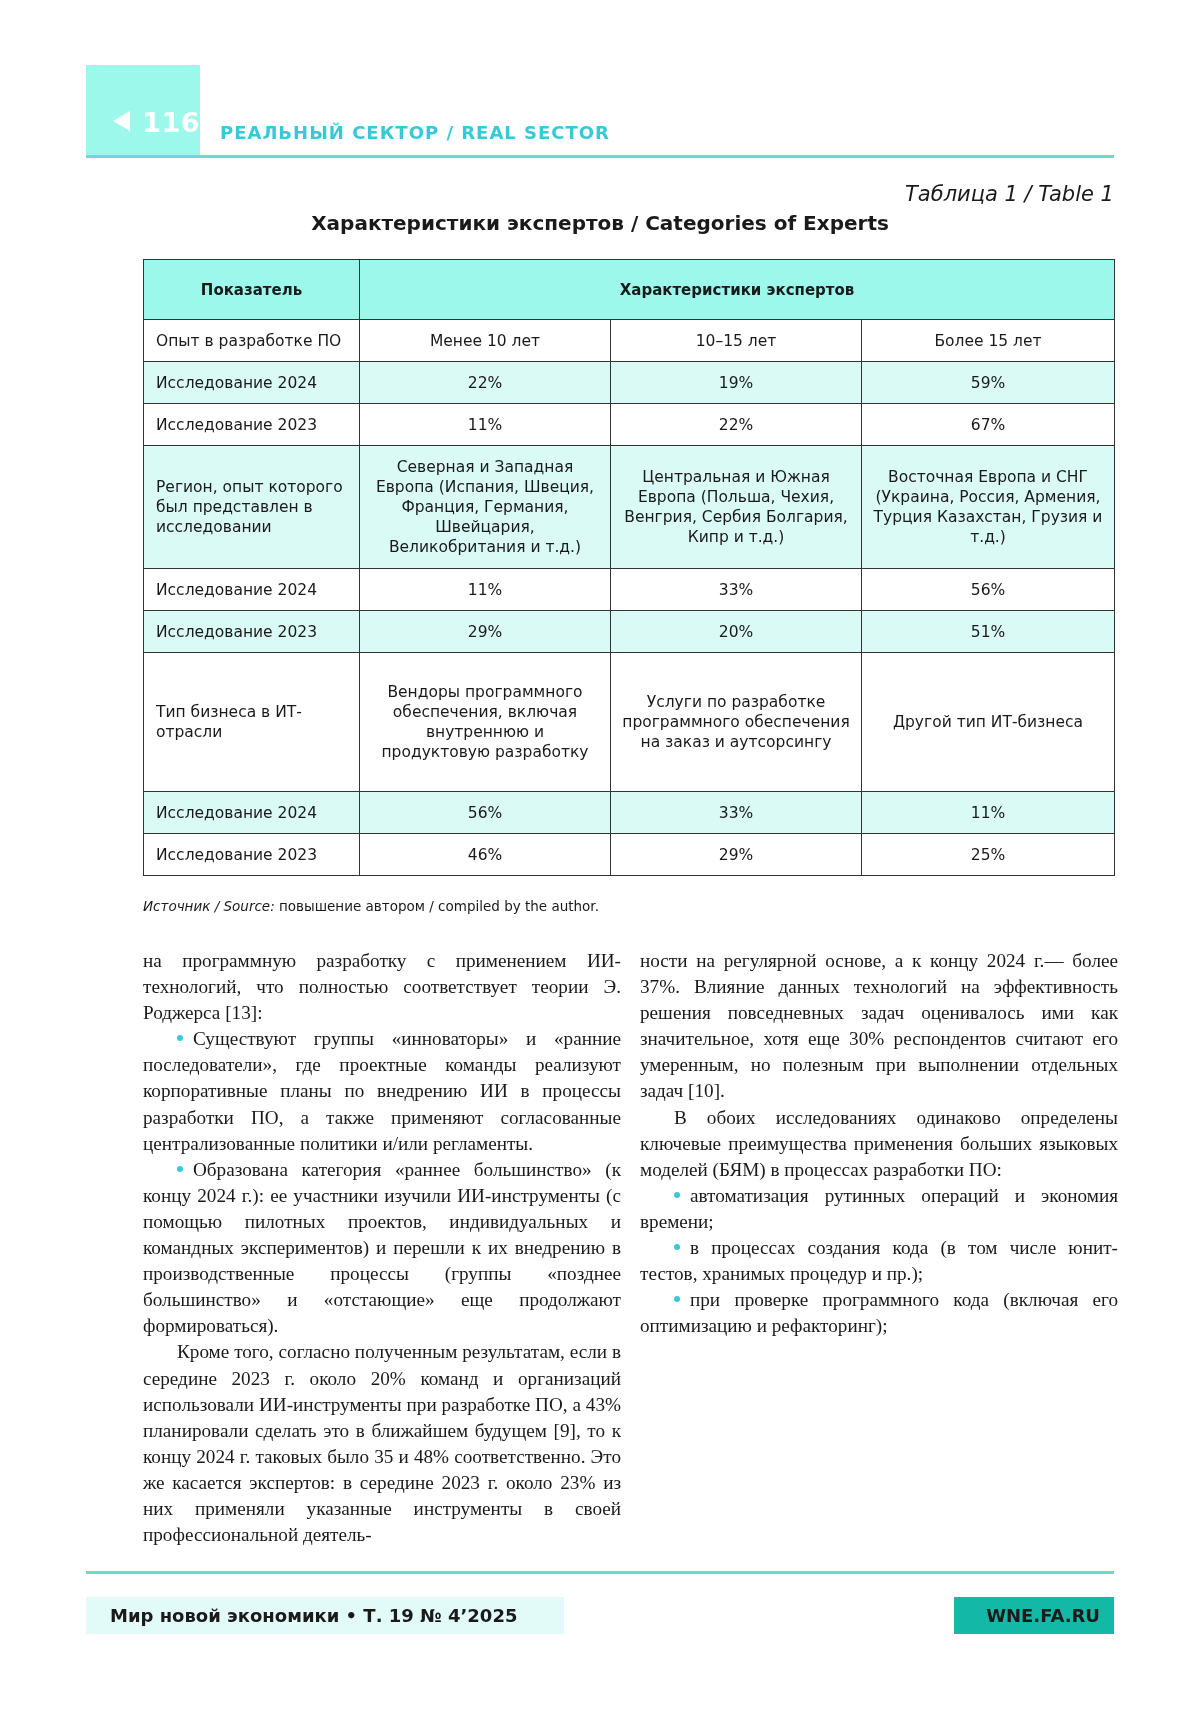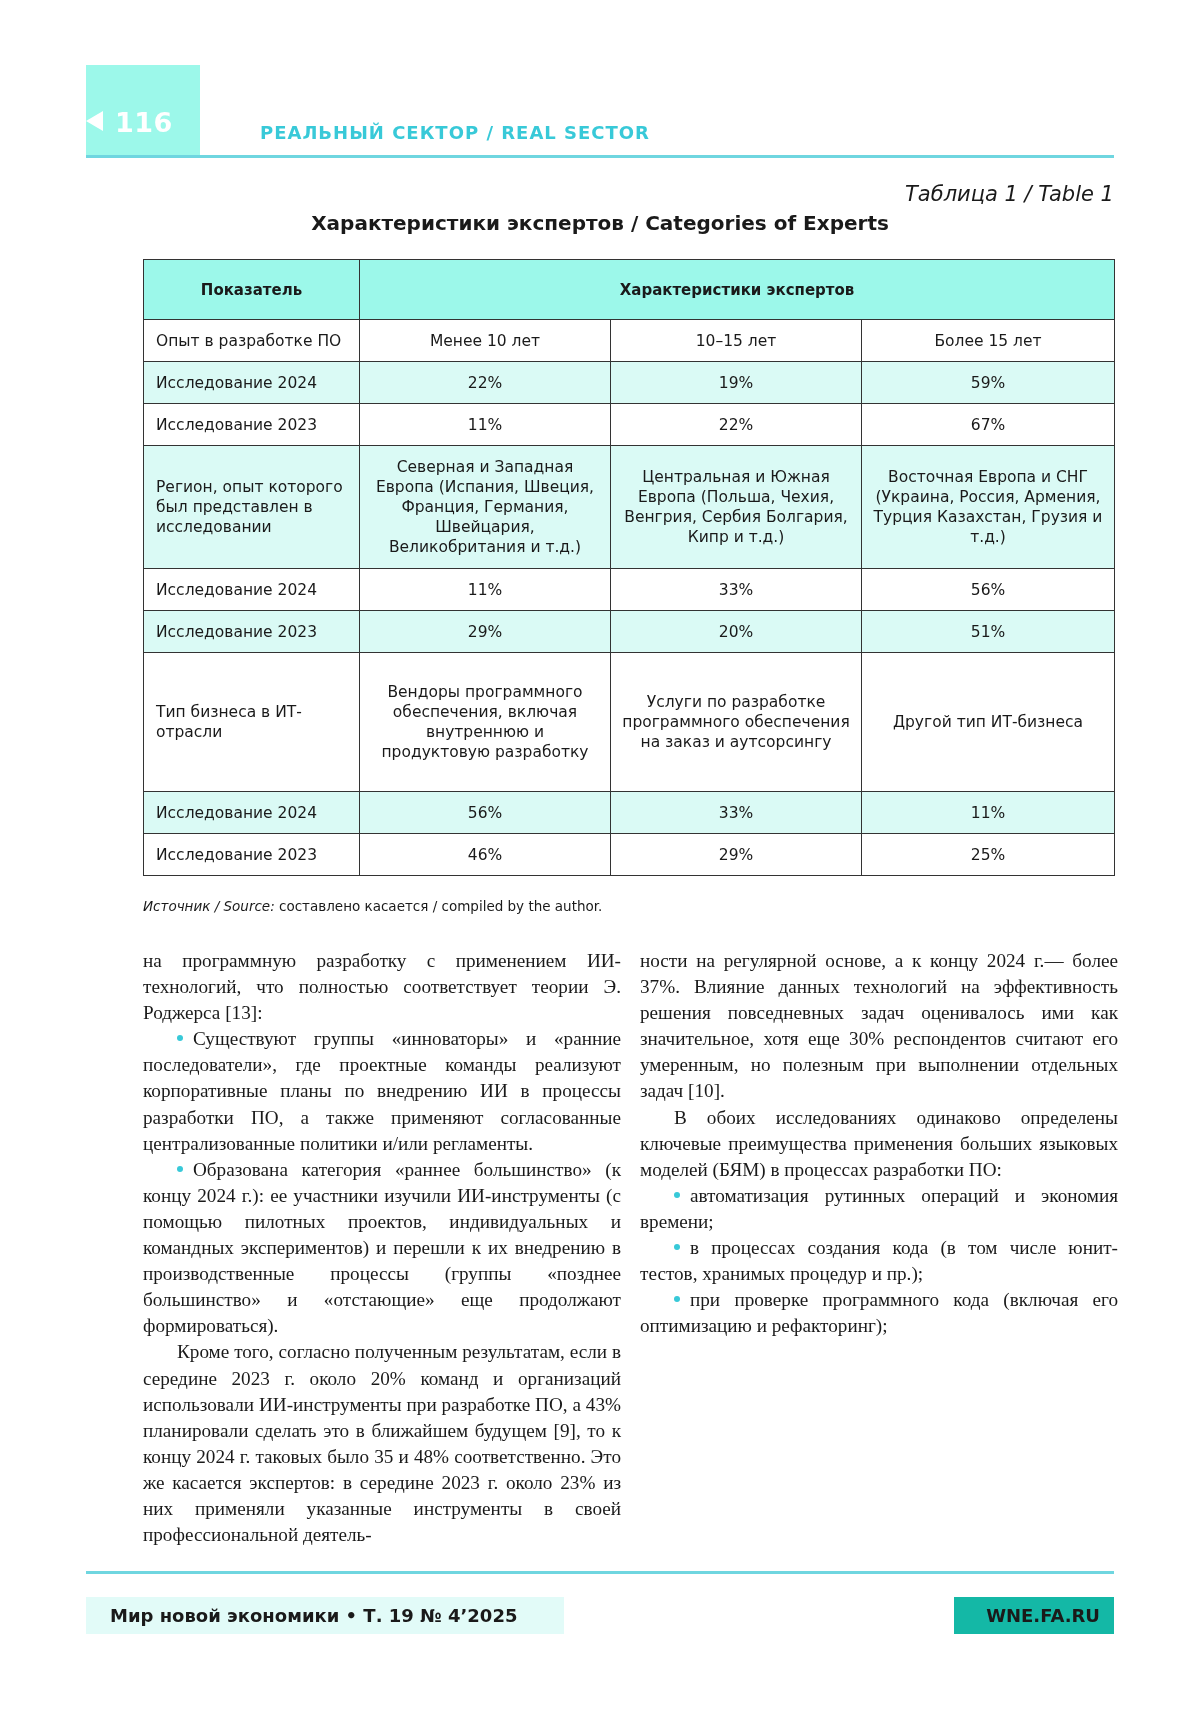--- a/index.html
+++ b/index.html
@@ -1,23 +1,23 @@
 <!DOCTYPE html>
 <html><head>
 <meta charset="utf-8">
 <style>
   html, body { margin: 0; padding: 0; background: #ffffff; }
   body { width: 1200px; height: 1714px; position: relative; overflow: hidden; color: #1a1a1a; }
   .sans { font-family: "DejaVu Sans", "Liberation Sans", sans-serif; }
   .serif { font-family: "Liberation Serif", "DejaVu Serif", serif; }
 
   .page-box { position: absolute; left: 86px; top: 65px; width: 114px; height: 91px; background: #9cf8ea; }
-  .page-num { position: absolute; left: 0; right: 0; bottom: 18px; text-align: left; color: #ffffff; font-size: 27px; font-weight: bold; letter-spacing: 0.5px; }
+  .page-num { position: absolute; left: 0; right: 0; bottom: 18px; text-align: right; color: #ffffff; font-size: 27px; font-weight: bold; letter-spacing: 0.5px; }
   .page-num .tri { display: inline-block; width: 0; height: 0; border-top: 10px solid transparent; border-bottom: 10px solid transparent; border-right: 17px solid #ffffff; margin-right: 12px; vertical-align: 1px; }
-  .section { position: absolute; left: 220px; top: 122px; font-size: 18px; font-weight: bold; color: #38c9d8; letter-spacing: 1px; margin-left: 40px; }
+  .section { position: absolute; left: 220px; top: 122px; font-size: 18px; font-weight: bold; color: #38c9d8; letter-spacing: 1px; }
   .header-line { position: absolute; left: 86px; right: 86px; top: 155px; height: 3px; background: #6fd6e0; }
 
   .tbl-label { position: absolute; right: 86px; top: 182px; font-size: 21px; font-style: italic; }
   .tbl-title { position: absolute; left: 0; right: 0; top: 211px; text-align: center; font-size: 20px; font-weight: bold; }
 
   table.exp { position: absolute; left: 143px; top: 259px; width: 972px; border-collapse: collapse; font-size: 15.5px; }
   table.exp td, table.exp th { border: 1.5px solid #333; padding: 4px 10px; text-align: center; vertical-align: middle; }
   table.exp th { background: #9cf8ea; font-weight: bold; font-size: 15px; height: 51px; }
   table.exp td.lbl { text-align: left; padding-left: 12px; }
   table.exp tr.alt td { background: #dafaf5; }
@@ -110,21 +110,21 @@
       </tr>
       <tr class="r-short">
         <td class="lbl c0">Исследование 2023</td>
         <td class="c1">46%</td>
         <td class="c2">29%</td>
         <td>25%</td>
       </tr>
     </tbody>
 </table>
 
-<div class="source sans"><i>Источник / Source:</i><span> составлено касается / compiled by the author.</span></div>
+<div class="source sans"><i>Источник / Source:</i><span> повышение автором / compiled by the author.</span></div>
 
 <div class="col left serif" id="col-left">
     <p><span>на программную разработку с применением ИИ-технологий, что полностью соответствует теории Э. Роджерса [13]:</span></p>
     <p class="ind"><span class="bullet"></span><span>Существуют группы «инноваторы» и «ранние последователи», где проектные команды реализуют корпоративные планы по внедрению ИИ в процессы разработки ПО, а также применяют согласованные централизованные политики и/или регламенты.</span></p>
     <p class="ind"><span class="bullet"></span><span>Образована категория «раннее большинство» (к концу 2024 г.): ее участники изучили ИИ-инструменты (с помощью пилотных проектов, индивидуальных и командных экспериментов) и перешли к их внедрению в производственные процессы (группы «позднее большинство» и «отстающие» еще продолжают формироваться).</span></p>
     <p class="ind"><span>Кроме того, согласно полученным результатам, если в середине 2023 г. около 20% команд и организаций использовали ИИ-инструменты при разработке ПО, а 43% планировали сделать это в ближайшем будущем [9], то к концу 2024 г. таковых было 35 и 48% соответственно. Это же касается экспертов: в середине 2023 г. около 23% из них применяли указанные инструменты в своей профессиональной деятель-</span></p>
   </div>
 <div class="col right serif" id="col-right">
     <p><span>ности на регулярной основе, а к концу 2024 г.— более 37%. Влияние данных технологий на эффективность решения повседневных задач оценивалось ими как значительное, хотя еще 30% респондентов считают его умеренным, но полезным при выполнении отдельных задач [10].</span></p>
     <p class="ind"><span>В обоих исследованиях одинаково определены ключевые преимущества применения больших языковых моделей (БЯМ) в процессах разработки ПО:</span></p>

